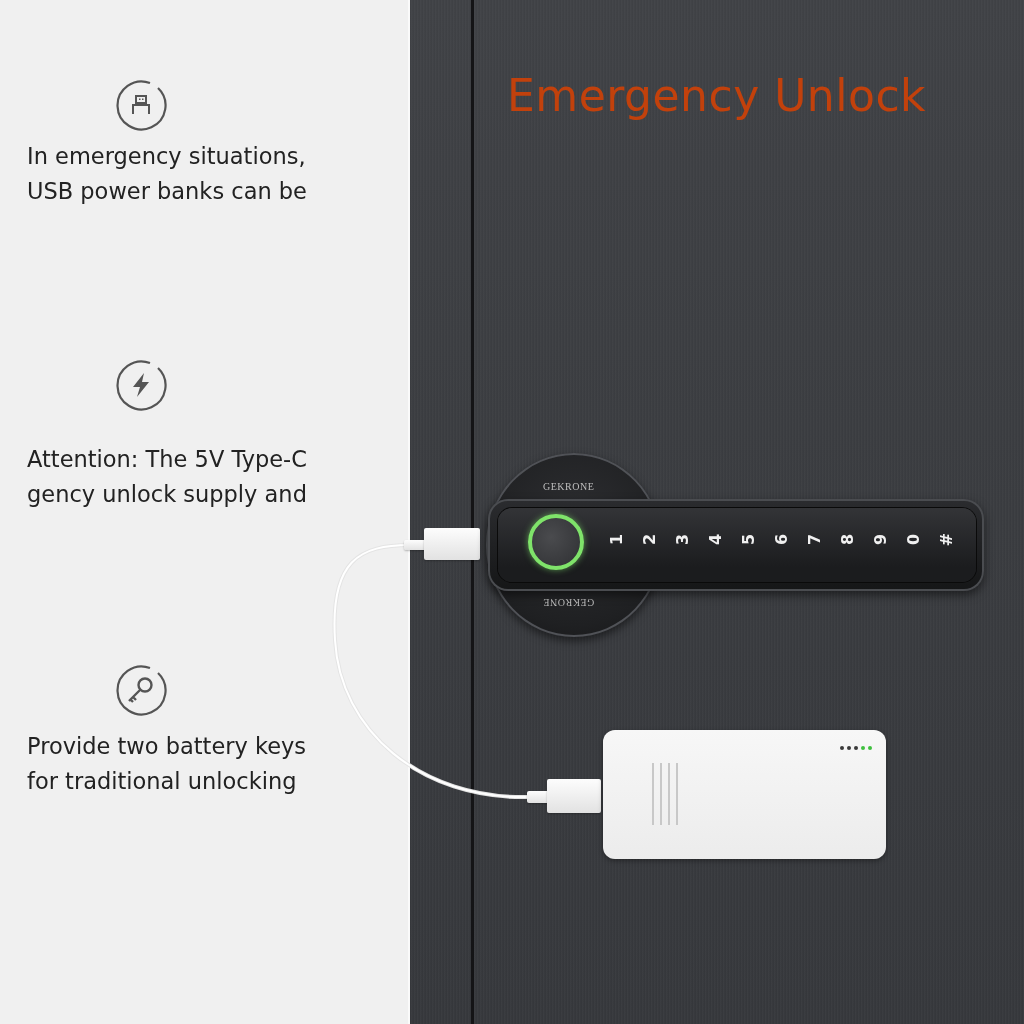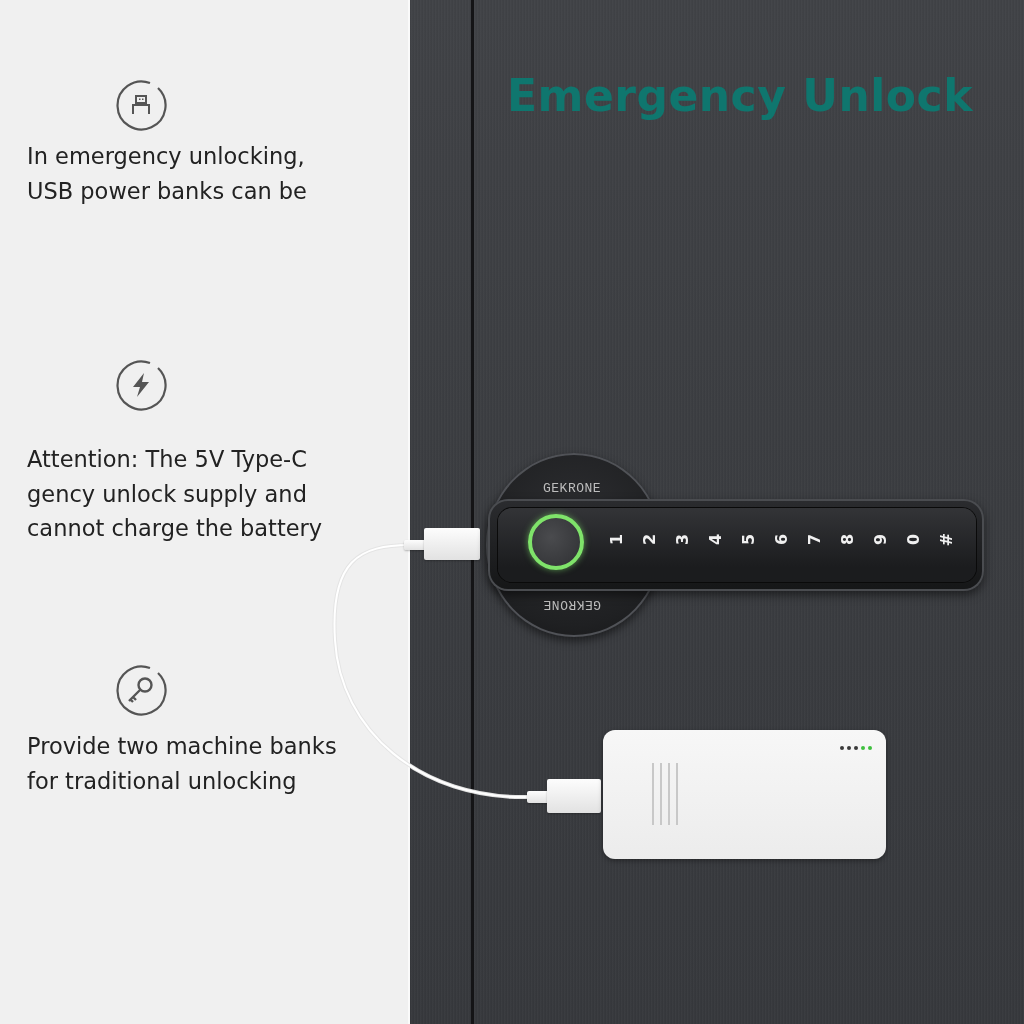--- a/index.html
+++ b/index.html
@@ -4,25 +4,25 @@
 <style>
   html,body{margin:0;padding:0;}
   body{width:1024px;height:1024px;position:relative;overflow:hidden;background:#f0f0f0;font-family:"DejaVu Sans","Liberation Sans",sans-serif;}
   .left{position:absolute;left:0;top:0;width:408px;height:1024px;background:#f0f0f0;}
   .door{position:absolute;left:408px;top:0;width:616px;height:1024px;
     background:
       repeating-linear-gradient(90deg, rgba(255,255,255,0.025) 0px, rgba(255,255,255,0.025) 1px, rgba(0,0,0,0.04) 2px, rgba(0,0,0,0) 3px),
       linear-gradient(180deg,#404246 0%,#3a3c40 50%,#36383c 100%);}
   .door-edge{position:absolute;left:408px;top:0;width:2px;height:1024px;background:#fafafa;}
   .door-gap{position:absolute;left:471px;top:0;width:3px;height:1024px;background:#141416;}
-  .title{position:absolute;left:507px;top:70px;color:#0f766e;font-size:44px;font-weight:bold;letter-spacing:0.5px;font-family:"DejaVu Sans",sans-serif;}
+  .title{position:absolute;left:507px;top:70px;color:#c2410c;font-size:44px;font-weight:normal;letter-spacing:0.5px;font-family:"DejaVu Sans",sans-serif;}
   .feature-icon{position:absolute;left:114px;width:54px;height:54px;}
   .feature-text{position:absolute;left:27px;width:375px;color:#222;font-size:22.5px;line-height:34.5px;font-family:"DejaVu Sans",sans-serif;}
   .rosette{position:absolute;left:486px;top:453px;width:176px;height:184px;border-radius:50%;background:radial-gradient(circle at 50% 40%,#2e2f32 0%,#1f2022 70%,#141415 100%);box-shadow:0 0 0 2px #505257 inset,0 4px 8px rgba(0,0,0,0.5);}
-  .brand{position:absolute;color:#bdbdbd;font-family:Liberation Mono, monospace;font-size:13px;letter-spacing:0.5px;}
+  .brand{position:absolute;color:#bdbdbd;font-family:Liberation Serif, serif;font-size:10px;letter-spacing:0.5px;}
   .brand-top{left:543px;top:481px;}
   .brand-bottom{left:543px;top:597px;transform:rotate(180deg);}
   .handle{position:absolute;left:488px;top:499px;width:496px;height:92px;border-radius:20px;background:linear-gradient(180deg,#2b2c2f,#151617);box-shadow:0 0 0 2px #4a4c50 inset,0 4px 10px rgba(0,0,0,0.5);}
   .panel{position:absolute;left:498px;top:508px;width:478px;height:74px;border-radius:14px;background:linear-gradient(180deg,#333437 0%,#1b1c1e 80%);box-shadow:0 0 0 1px #0a0a0a;}
   .fp-ring{position:absolute;left:528px;top:514px;width:56px;height:56px;border-radius:50%;border:4px solid #7fe36a;box-sizing:border-box;background:radial-gradient(circle at 40% 40%,#4a4b4e,#2f3033);box-shadow:0 0 6px rgba(127,227,106,0.6);}
   .keys{position:absolute;left:600px;top:530px;display:flex;gap:0;}
   .key{color:#f0f0f0;font-size:16px;width:33px;text-align:center;transform:rotate(-90deg);font-weight:bold;font-family:"DejaVu Sans",sans-serif;}
   .powerbank{position:absolute;left:603px;top:730px;width:283px;height:129px;border-radius:12px;background:linear-gradient(180deg,#f7f7f7 0%,#ececec 100%);box-shadow:0 2px 5px rgba(0,0,0,0.35);}
   .grille{position:absolute;left:652px;top:763px;display:flex;gap:6px;}
   .grille span{display:block;width:2px;height:62px;background:#c8c8c8;}
@@ -42,41 +42,40 @@
 <div class="title">Emergency Unlock</div>
 
 <svg class="feature-icon" style="top:78px" viewBox="0 0 54 54">
   <path d="M44 10 A24 24 0 1 1 36 5" fill="none" stroke="#555" stroke-width="2.2"></path>
   <rect x="22" y="18" width="10" height="7" fill="none" stroke="#555" stroke-width="2"></rect>
   <rect x="25" y="20.5" width="1.5" height="1.5" fill="#555"></rect>
     <rect x="28" y="20.5" width="1.5" height="1.5" fill="#555"></rect>
   <path d="M19 36 V27 H35 V36" fill="none" stroke="#555" stroke-width="2"></path>
 </svg>
 <div class="feature-text" style="top:139px">
-  <div>In emergency unlocking,</div>
+  <div>In emergency situations,</div>
   <div>USB power banks can be</div>
 </div>
 
 <svg class="feature-icon" style="top:358px" viewBox="0 0 54 54">
   <path d="M44 10 A24 24 0 1 1 36 5" fill="none" stroke="#555" stroke-width="2.2"></path>
   <path d="M30 15 L19 29 H26 L23 39 L35 24 H28 Z" fill="#555"></path>
 </svg>
 <div class="feature-text" style="top:442px">
   <div>Attention: The 5V Type-C</div>
   <div>gency unlock supply and</div>
-  <div>cannot charge the battery</div>
 </div>
 
 <svg class="feature-icon" style="top:663px" viewBox="0 0 54 54">
   <path d="M44 10 A24 24 0 1 1 36 5" fill="none" stroke="#555" stroke-width="2.2"></path>
   <circle cx="31" cy="22" r="6.5" fill="none" stroke="#555" stroke-width="2.4"></circle>
   <path d="M26.5 26.5 L15 38 M19 34 L22 37 M16.5 36.5 L19 39" fill="none" stroke="#555" stroke-width="2.4"></path>
 </svg>
 <div class="feature-text" style="top:729px">
-  <div>Provide two machine banks</div>
+  <div>Provide two battery keys</div>
   <div>for traditional unlocking</div>
 </div>
 
 <svg class="cable" width="1024" height="1024">
   <path d="M410 545 C 360 545, 330 560, 335 640 C 340 730, 420 800, 530 797" fill="none" stroke="#e4e4e4" stroke-width="4"></path>
   <path d="M410 545 C 360 545, 330 560, 335 640 C 340 730, 420 800, 530 797" fill="none" stroke="#ffffff" stroke-width="2"></path>
 </svg>
 <div class="plug" style="left:404px;top:540px;width:22px;height:10px;"></div>
 <div class="plug" style="left:424px;top:528px;width:56px;height:32px;"></div>
 <div class="plug" style="left:527px;top:791px;width:22px;height:12px;"></div>

